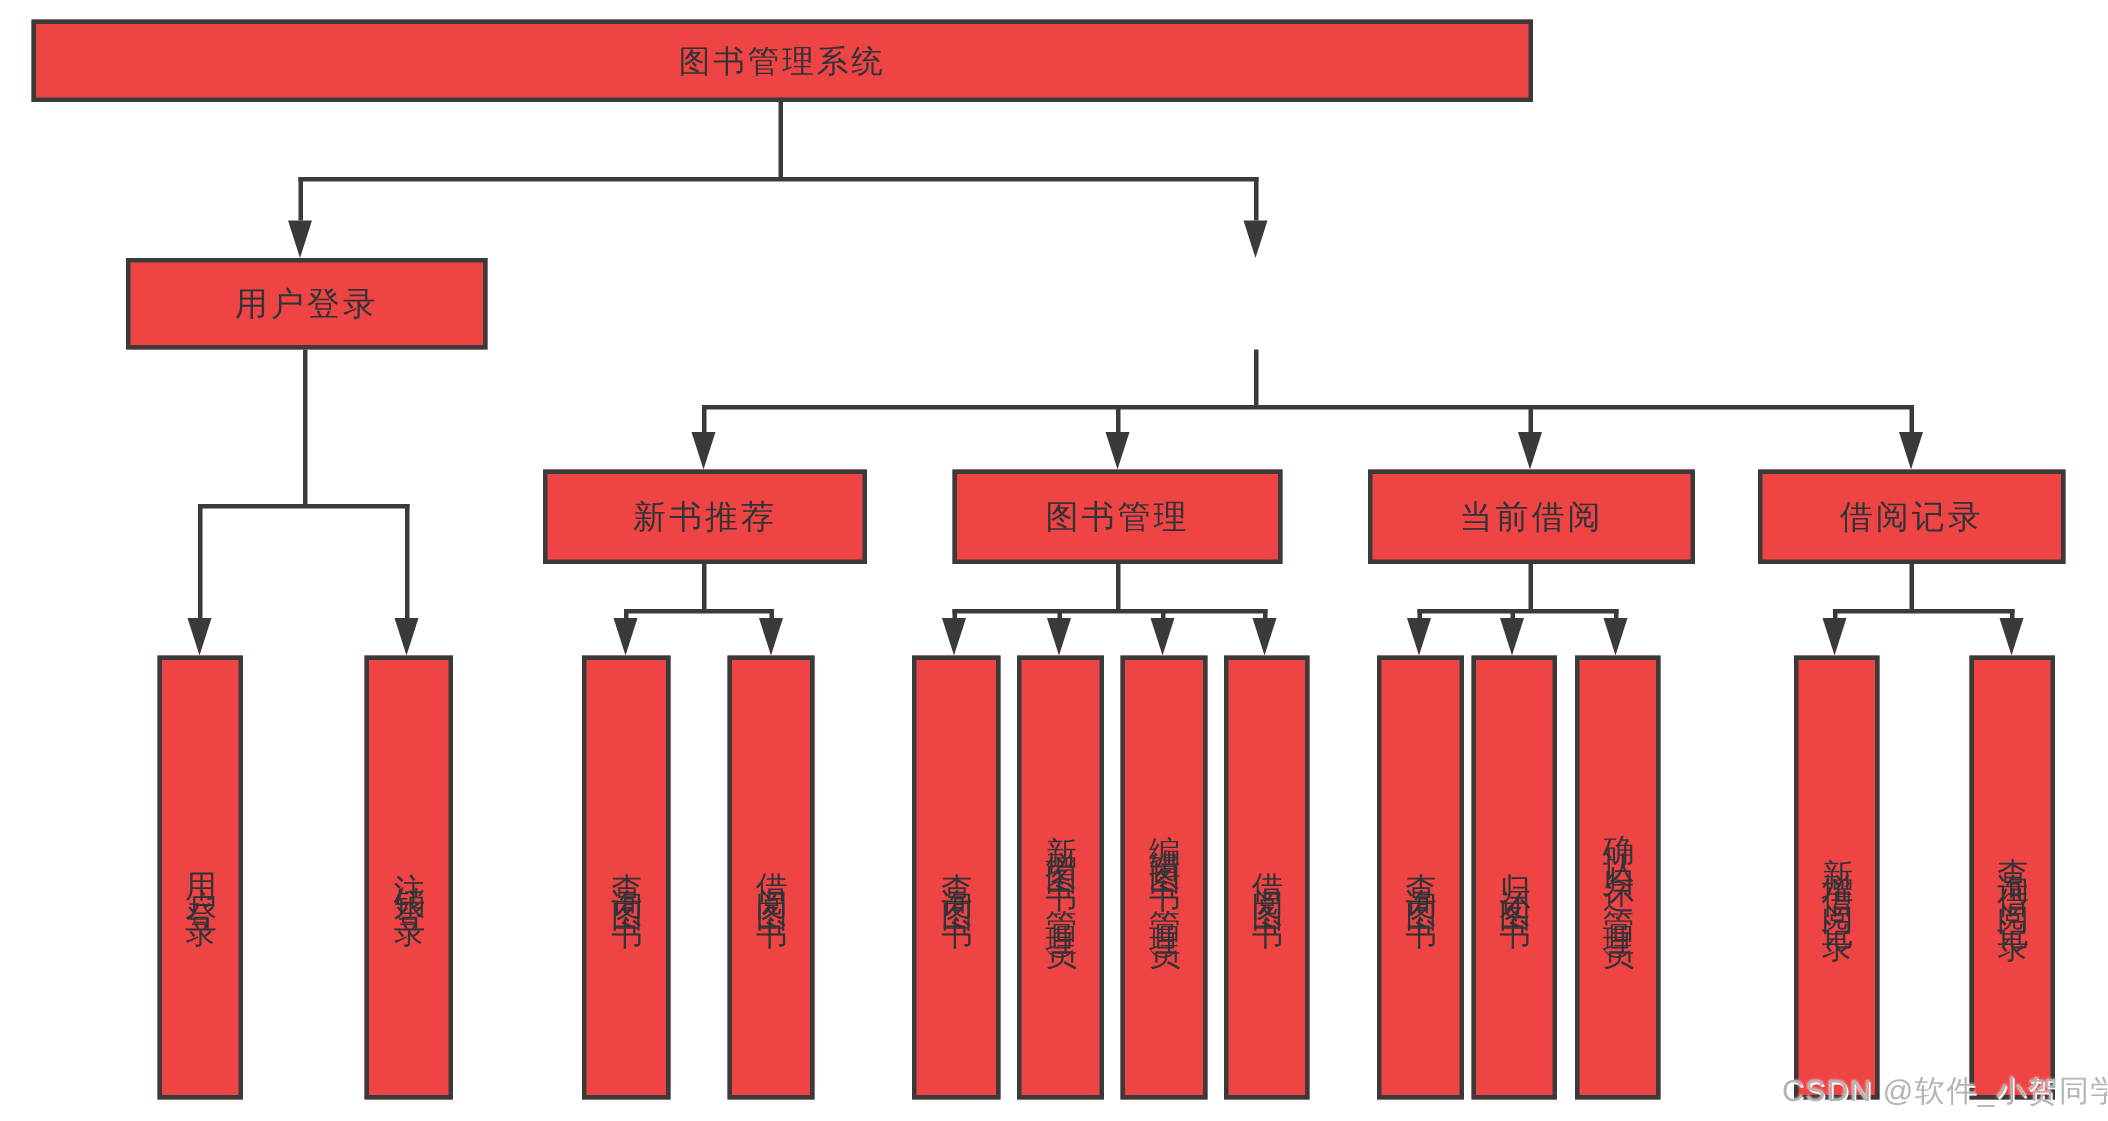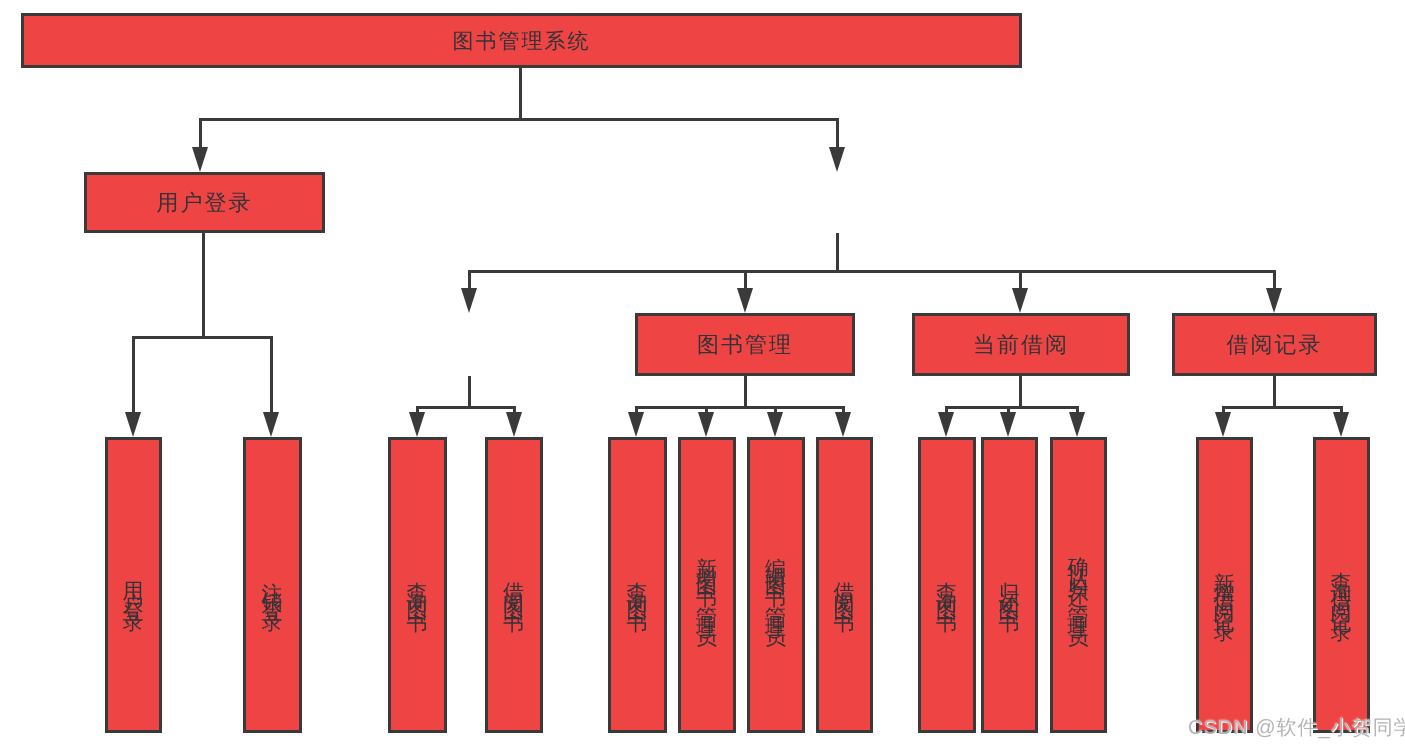--- a/index.html
+++ b/index.html
@@ -42,20 +42,23 @@
 <div class="canvas">
 
   <div class="box root" style="left:21px;top:13px;width:1001px;height:55px">
     <span class="lbl">图书管理系统</span>
   </div>
 
   <div class="box" style="left:84px;top:172px;width:241px;height:61px">
     <span class="lbl">用户登录</span>
   </div>
 
+  <div class="box" style="left:362px;top:313px;width:216px;height:63px">
+    <span class="lbl">新书推荐</span>
+  </div>
   <div class="box" style="left:635px;top:313px;width:220px;height:63px">
     <span class="lbl">图书管理</span>
   </div>
   <div class="box" style="left:912px;top:313px;width:218px;height:63px">
     <span class="lbl">当前借阅</span>
   </div>
   <div class="box" style="left:1172px;top:313px;width:205px;height:63px">
     <span class="lbl">借阅记录</span>
   </div>
 

